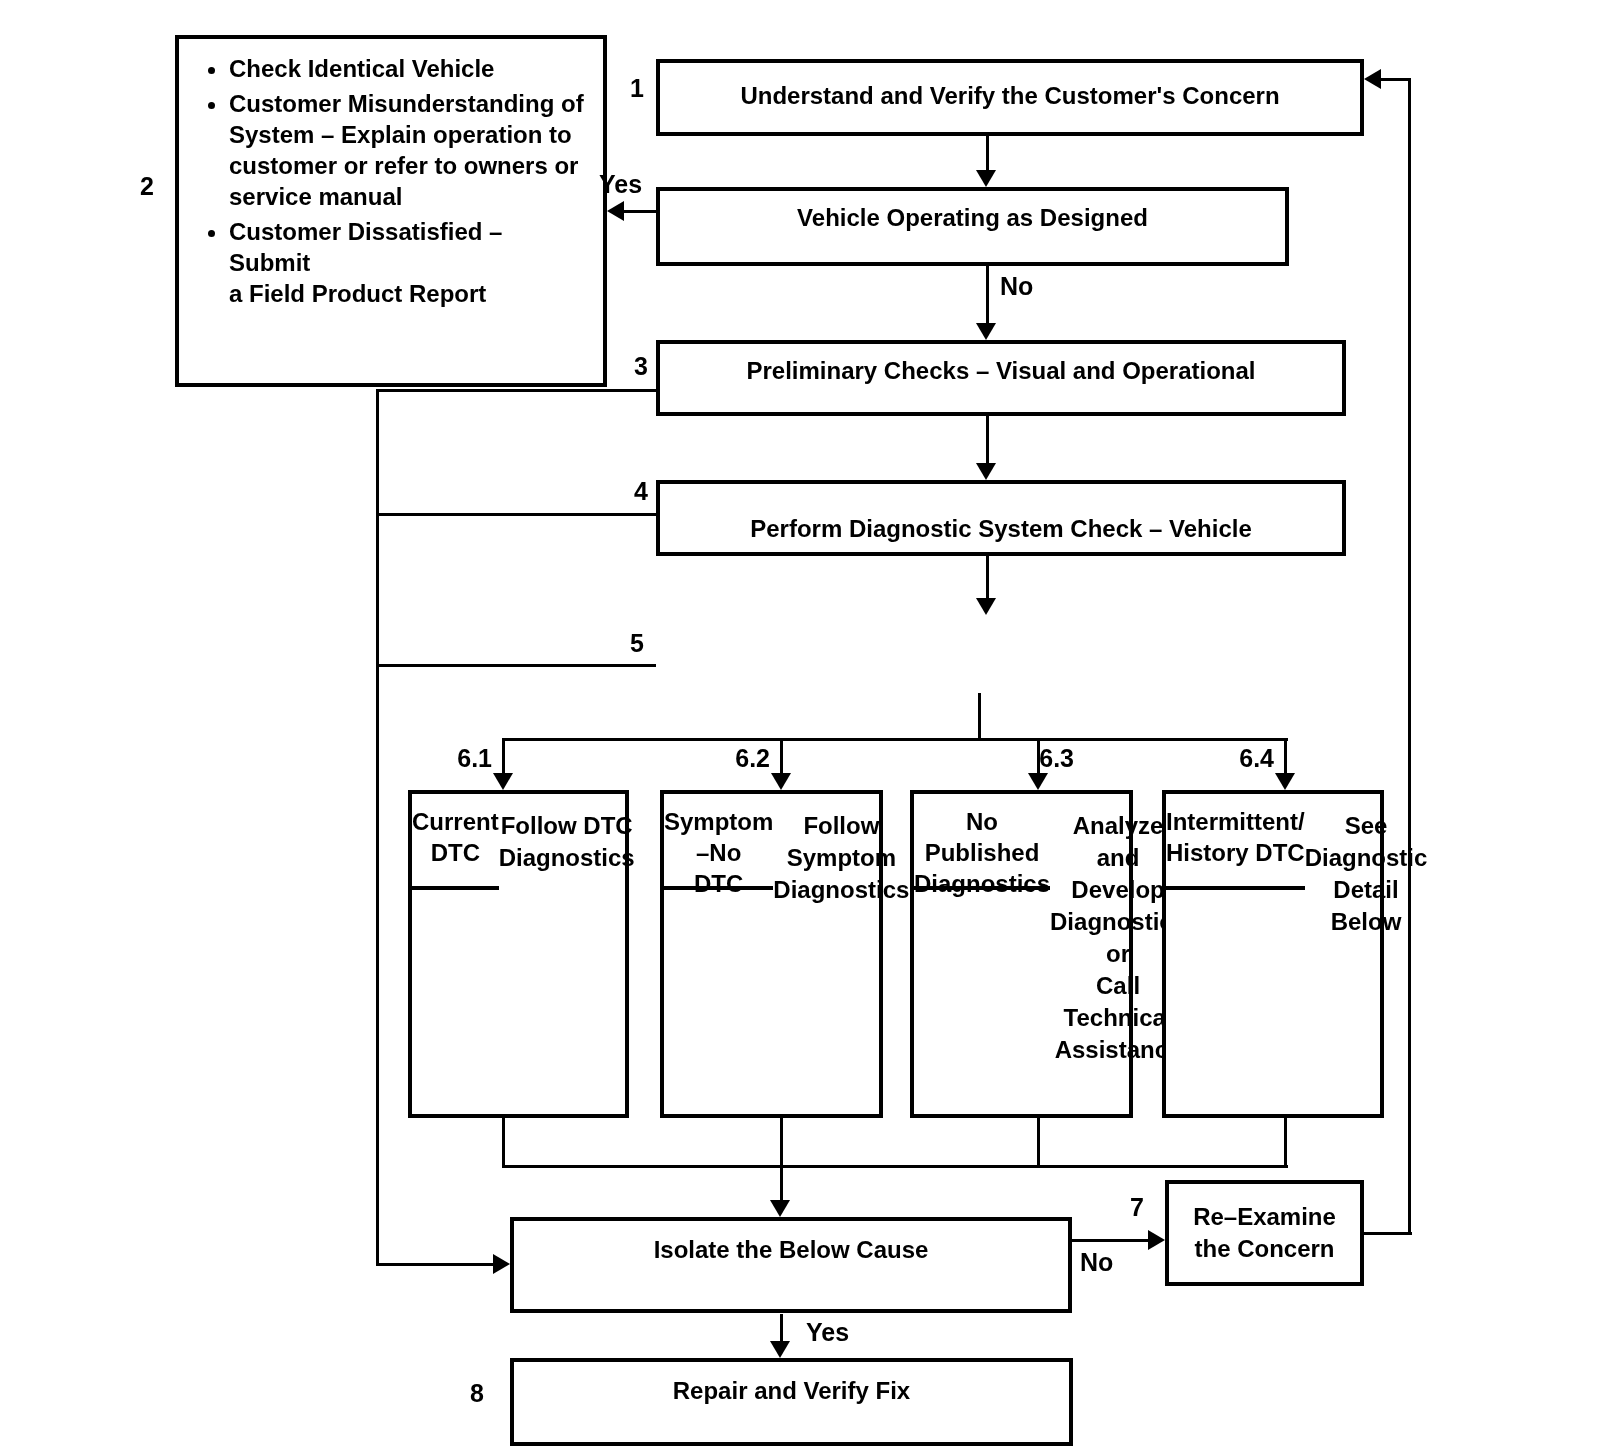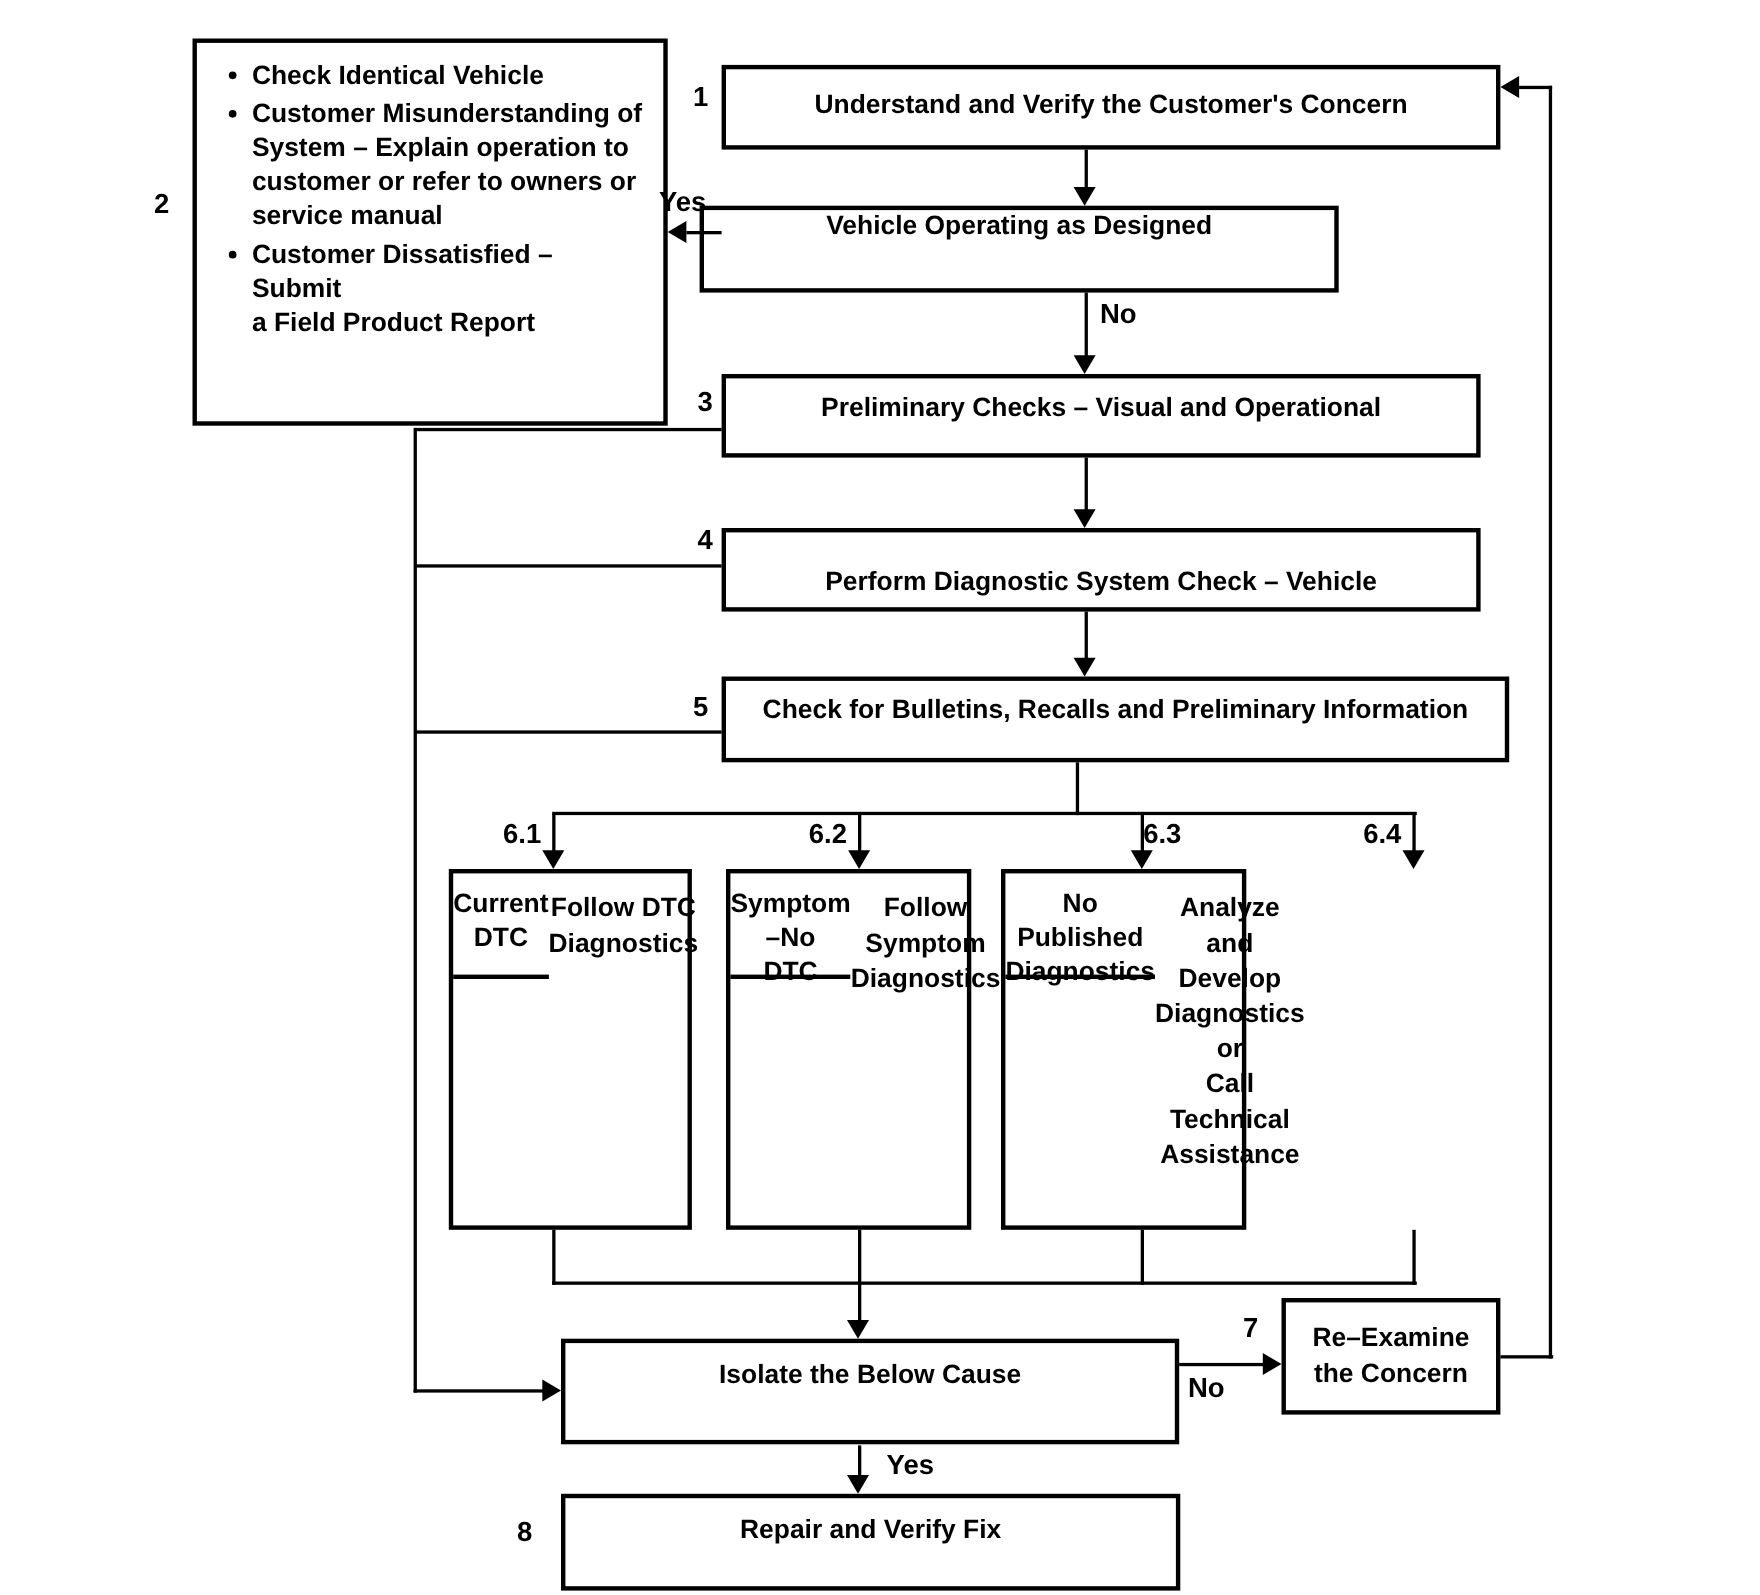--- a/index.html
+++ b/index.html
@@ -110,27 +110,26 @@
 System – Explain operation to
 customer or refer to owners or
 service manual</li>
       <li>Customer Dissatisfied – Submit
 a Field Product Report</li>
     </ul>
   </div>
 
   <div class="box band" style="left:656px; top:59px; width:708px; height:77px; padding-top:18px;">Understand and Verify the Customer's Concern</div>
 
-  <div class="box band" style="left:636px; top:187px; width:581px; height:79px; padding-top:0;">Vehicle Operating as Designed</div>
+  <div class="box band" style="left:656px; top:187px; width:633px; height:79px; padding-top:12px;">Vehicle Operating as Designed</div>
 
   <div class="box band" style="left:656px; top:340px; width:690px; height:76px; padding-top:12px;">Preliminary Checks – Visual and Operational</div>
 
   <div class="box band" style="left:656px; top:480px; width:690px; height:76px; padding-top:30px;">Perform Diagnostic System Check – Vehicle</div>
 
-  <div class="box band" style="left:656px; top:615px; width:716px; height:78px; padding-top:12px;">Check for Bulletins, Recalls and Preliminary Information</div>
 
   <div class="box split-box" style="left:408px; top:790px; width:221px; height:328px;">
     <div class="split-head">Current DTC</div>
     <div class="split-body">Follow DTC
 Diagnostics</div>
   </div>
 
   <div class="box split-box" style="left:660px; top:790px; width:223px; height:328px;">
     <div class="split-head">Symptom –No
 DTC</div>
@@ -142,20 +141,27 @@
   <div class="box split-box" style="left:910px; top:790px; width:223px; height:328px;">
     <div class="split-head">No Published
 Diagnostics</div>
     <div class="split-body">Analyze and
 Develop
 Diagnostics or
 Call Technical
 Assistance</div>
   </div>
 
+  <div class="box split-box" style="left:1162px; top:790px; width:222px; height:328px;">
+    <div class="split-head">Intermittent/
+History DTC</div>
+    <div class="split-body">See Diagnostic
+Detail
+Below</div>
+  </div>
 
   <div class="box band" style="left:510px; top:1217px; width:562px; height:96px; padding-top:14px;">Isolate the Below Cause</div>
 
   <div class="box center-box" style="left:1165px; top:1180px; width:199px; height:106px;">Re–Examine
 the Concern</div>
 
   <div class="box band" style="left:510px; top:1358px; width:563px; height:88px; padding-top:14px;">Repair and Verify Fix</div>
 
   <div class="elabel" style="left:599px; top:170px;">Yes</div>
   <div class="elabel" style="left:1000px; top:272px;">No</div>

